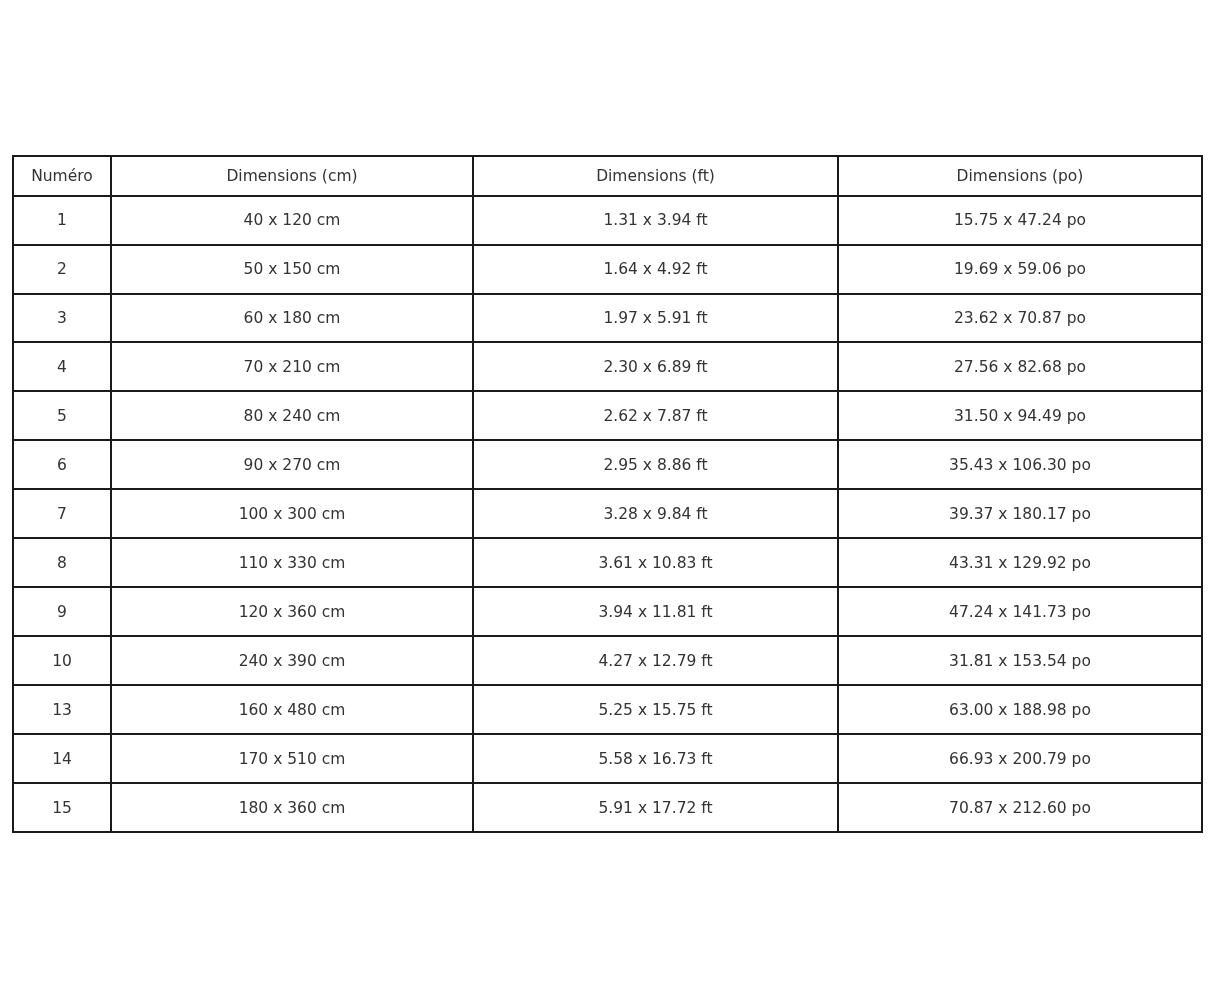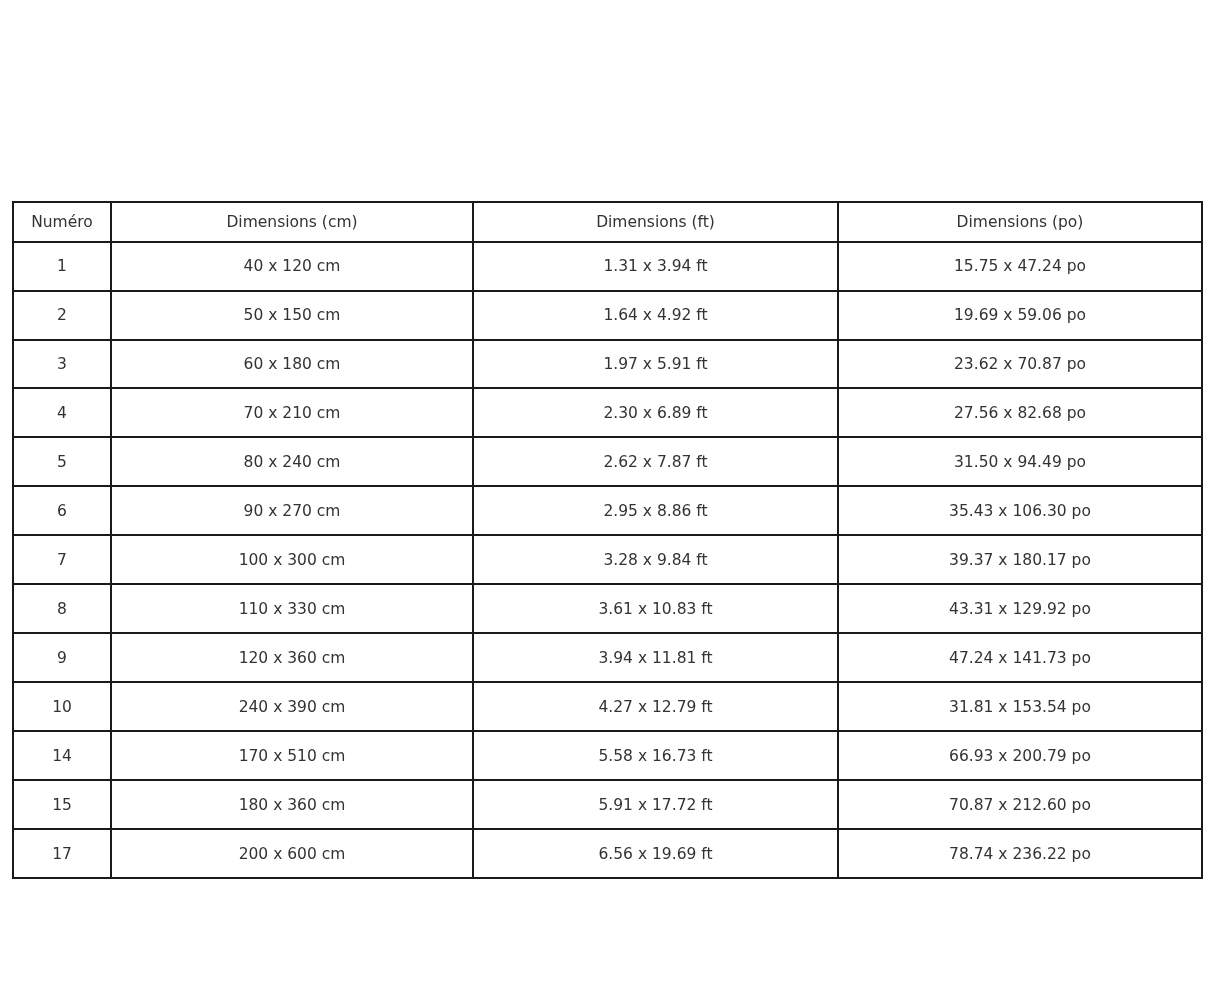--- a/index.html
+++ b/index.html
@@ -15,21 +15,20 @@
     overflow: hidden;
   }
   .conversion-table {
     position: absolute;
     left: 12px;
     top: 155px;
     width: 1189px;
     height: 678px;
     border-collapse: collapse;
     table-layout: fixed;
-    margin-top: 46px;
   }
   .conversion-table th,
   .conversion-table td {
     border: 2px solid #1a1a1a;
     text-align: center;
     vertical-align: middle;
     font-size: 15.5px;
     font-weight: normal;
     color: #333333;
     padding: 0;
@@ -111,31 +110,31 @@
         <td>3.94 x 11.81 ft</td>
         <td>47.24 x 141.73 po</td>
       </tr>
       <tr>
         <td>10</td>
         <td>240 x 390 cm</td>
         <td>4.27 x 12.79 ft</td>
         <td>31.81 x 153.54 po</td>
       </tr>
       <tr>
+        <td>13</td>
+        <td>160 x 480 cm</td>
+        <td>5.25 x 15.75 ft</td>
+        <td>63.00 x 188.98 po</td>
+      </tr>
+      <tr>
         <td>14</td>
         <td>170 x 510 cm</td>
         <td>5.58 x 16.73 ft</td>
         <td>66.93 x 200.79 po</td>
       </tr>
       <tr>
         <td>15</td>
         <td>180 x 360 cm</td>
         <td>5.91 x 17.72 ft</td>
         <td>70.87 x 212.60 po</td>
       </tr>
-      <tr>
-        <td>17</td>
-        <td>200 x 600 cm</td>
-        <td>6.56 x 19.69 ft</td>
-        <td>78.74 x 236.22 po</td>
-      </tr>
     </tbody>
 </table>
 
 </body></html>

